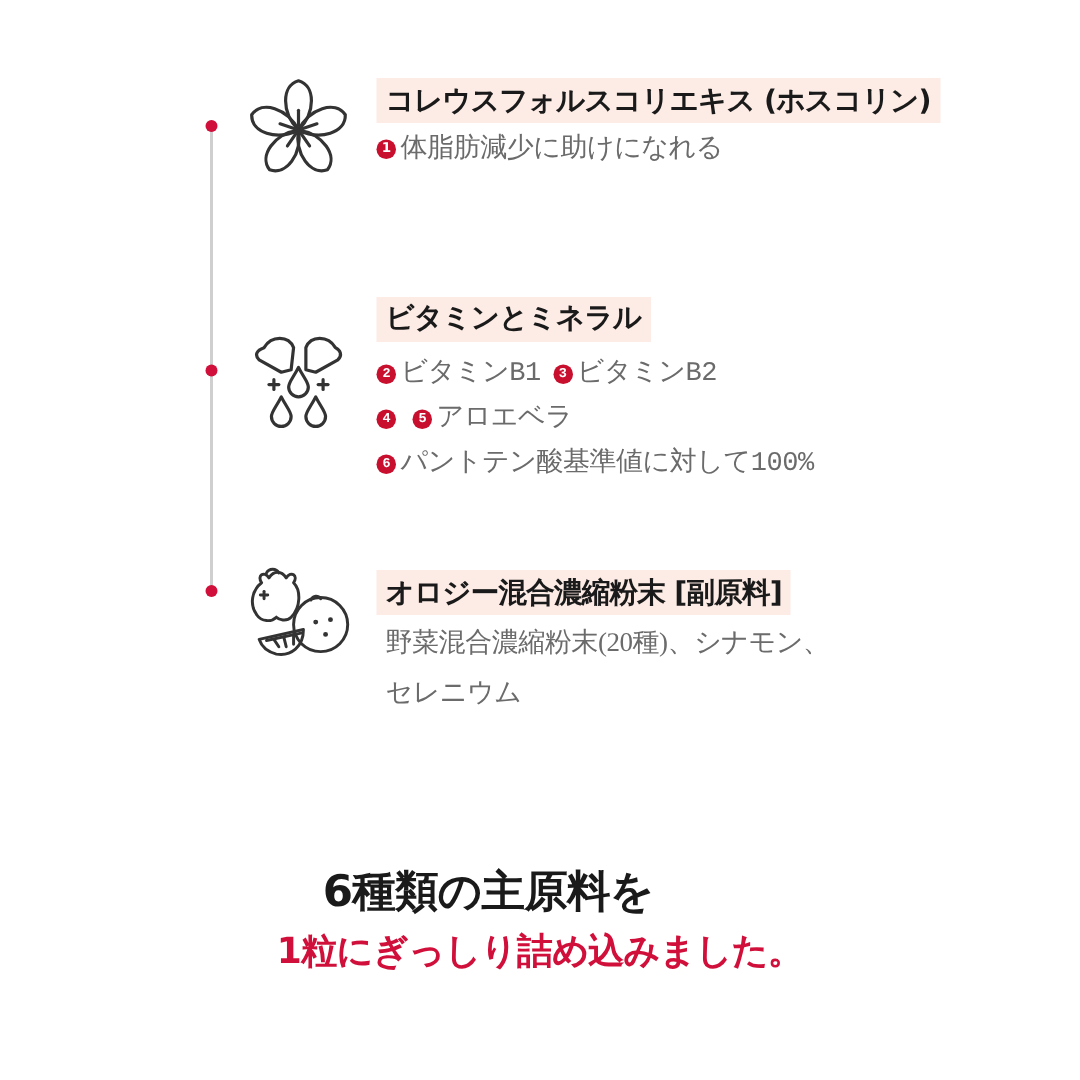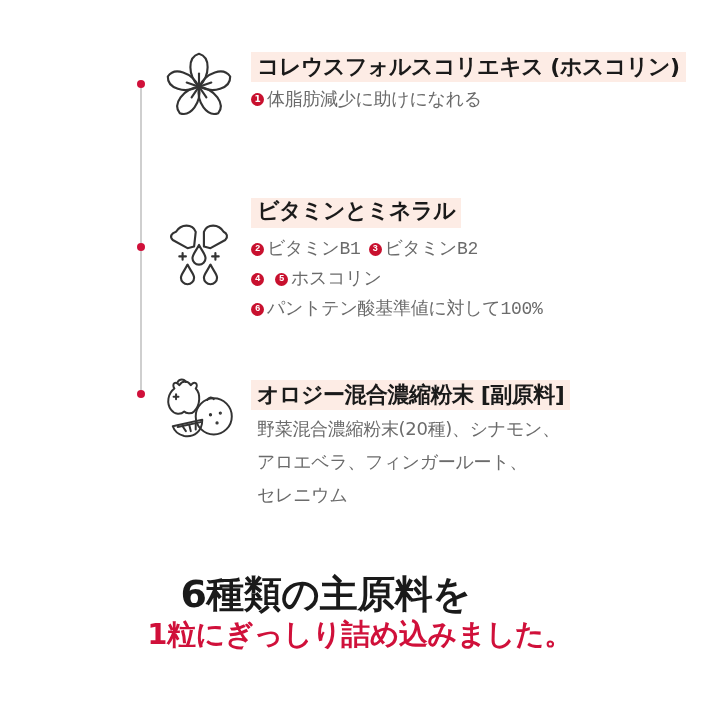--- a/index.html
+++ b/index.html
@@ -19,49 +19,49 @@
     }
 
     .icon {
       position: absolute; left: 158px; width: 82px; height: 82px;
     }
     .icon svg { width: 100%; height: 100%; }
 
     .section { position: absolute; left: 251px; }
     .section-title {
       display: inline-block; background: #fdece5; color: #1a1a1a;
-      font-size: 22px; font-weight: bold; line-height: 30px; padding: 0 6px 0 6px;
+      font-size: 19px; font-weight: bold; line-height: 30px; padding: 0 6px 0 6px;
       letter-spacing: -0.5px; white-space: nowrap;
     }
     .item-line {
       display: flex; align-items: center; color: #6b6b6b; font-size: 18px;
       line-height: 30px; white-space: nowrap; letter-spacing: -0.3px;
     }
     .item { display: inline-flex; align-items: center; margin-right: 8px; }
     .num {
       display: inline-flex; align-items: center; justify-content: center;
       width: 13px; height: 13px; border-radius: 50%; background: #c8102e; color: #fff;
       font-size: 9px; font-weight: bold; margin-right: 3px; line-height: 1;
     }
     .plain-line {
       color: #6b6b6b; font-size: 18px; line-height: 33px; white-space: nowrap;
       letter-spacing: -0.3px; padding-left: 6px;
     }
 
     .headline {
       position: absolute; left: 0; top: 574px; width: 640px; text-align: center;
-      font-size: 38px; font-weight: bold; color: #1a1a1a; line-height: 40px;
+      font-size: 29px; font-weight: bold; color: #1a1a1a; line-height: 40px;
       letter-spacing: -0.5px;
       padding-left: 11px;
     }
     .subline-wrap {
       position: absolute; left: 0; top: 614px; width: 720px; text-align: center;
     }
     .subline {
-      display: inline-block; position: relative; font-size: 29px; font-weight: bold;
+      display: inline-block; position: relative; font-size: 24px; font-weight: bold;
       color: #d0103a; line-height: 40px; letter-spacing: -0.5px; padding: 0 4px;
     }
     .subline-highlight {
       position: absolute; left: 0; right: 0; bottom: 1px; height: 8px;
       background: #fde6dd; z-index: -1;
     }
   </style>
 </head>
 <body>
 
@@ -125,21 +125,21 @@
           <span class="num">3</span>
           <span>ビタミンB2</span>
         </span>
       </div>
       <div class="item-line">
         <span class="item">
           <span class="num">4</span>
         </span>
         <span class="item">
           <span class="num">5</span>
-          <span>ホスコリン</span>
+          <span>アロエベラ</span>
         </span>
       </div>
       <div class="item-line">
         <span class="item">
           <span class="num">6</span>
           <span>パントテン酸基準値に対して100%</span>
         </span>
       </div>
     </div>
   </div>
@@ -156,23 +156,22 @@
         <circle cx="72" cy="62" r="0.8" fill="#333"></circle>
         <circle cx="76" cy="50" r="0.8" fill="#333"></circle>
       <path d="M18,66 L54,58 C54,72 44,80 32,78 C24,76 20,72 18,66 Z"></path>
       <path d="M24,67 L52,61"></path>
       <path d="M30,66 L34,72 M38,64 L40,72 M46,62 L46,70"></path>
     </svg>
   </div>
 
   <div class="section" style="top:380px;">
     <div class="section-title">オロジー混合濃縮粉末 [副原料]</div>
-    <div style="margin-top:2px;">
+    <div style="margin-top:2px;font-family:Liberation Serif, serif;">
       <div class="plain-line">野菜混合濃縮粉末(20種)、シナモン、</div>
-      <div class="plain-line">アロエベラ、フィンガールート、</div>
       <div class="plain-line">セレニウム</div>
     </div>
   </div>
 
   <div class="headline">6種類の主原料を</div>
   <div class="subline-wrap">
     <span class="subline">
       <span class="subline-highlight"></span>
       <span>1粒にぎっしり詰め込みました。</span>
     </span>

